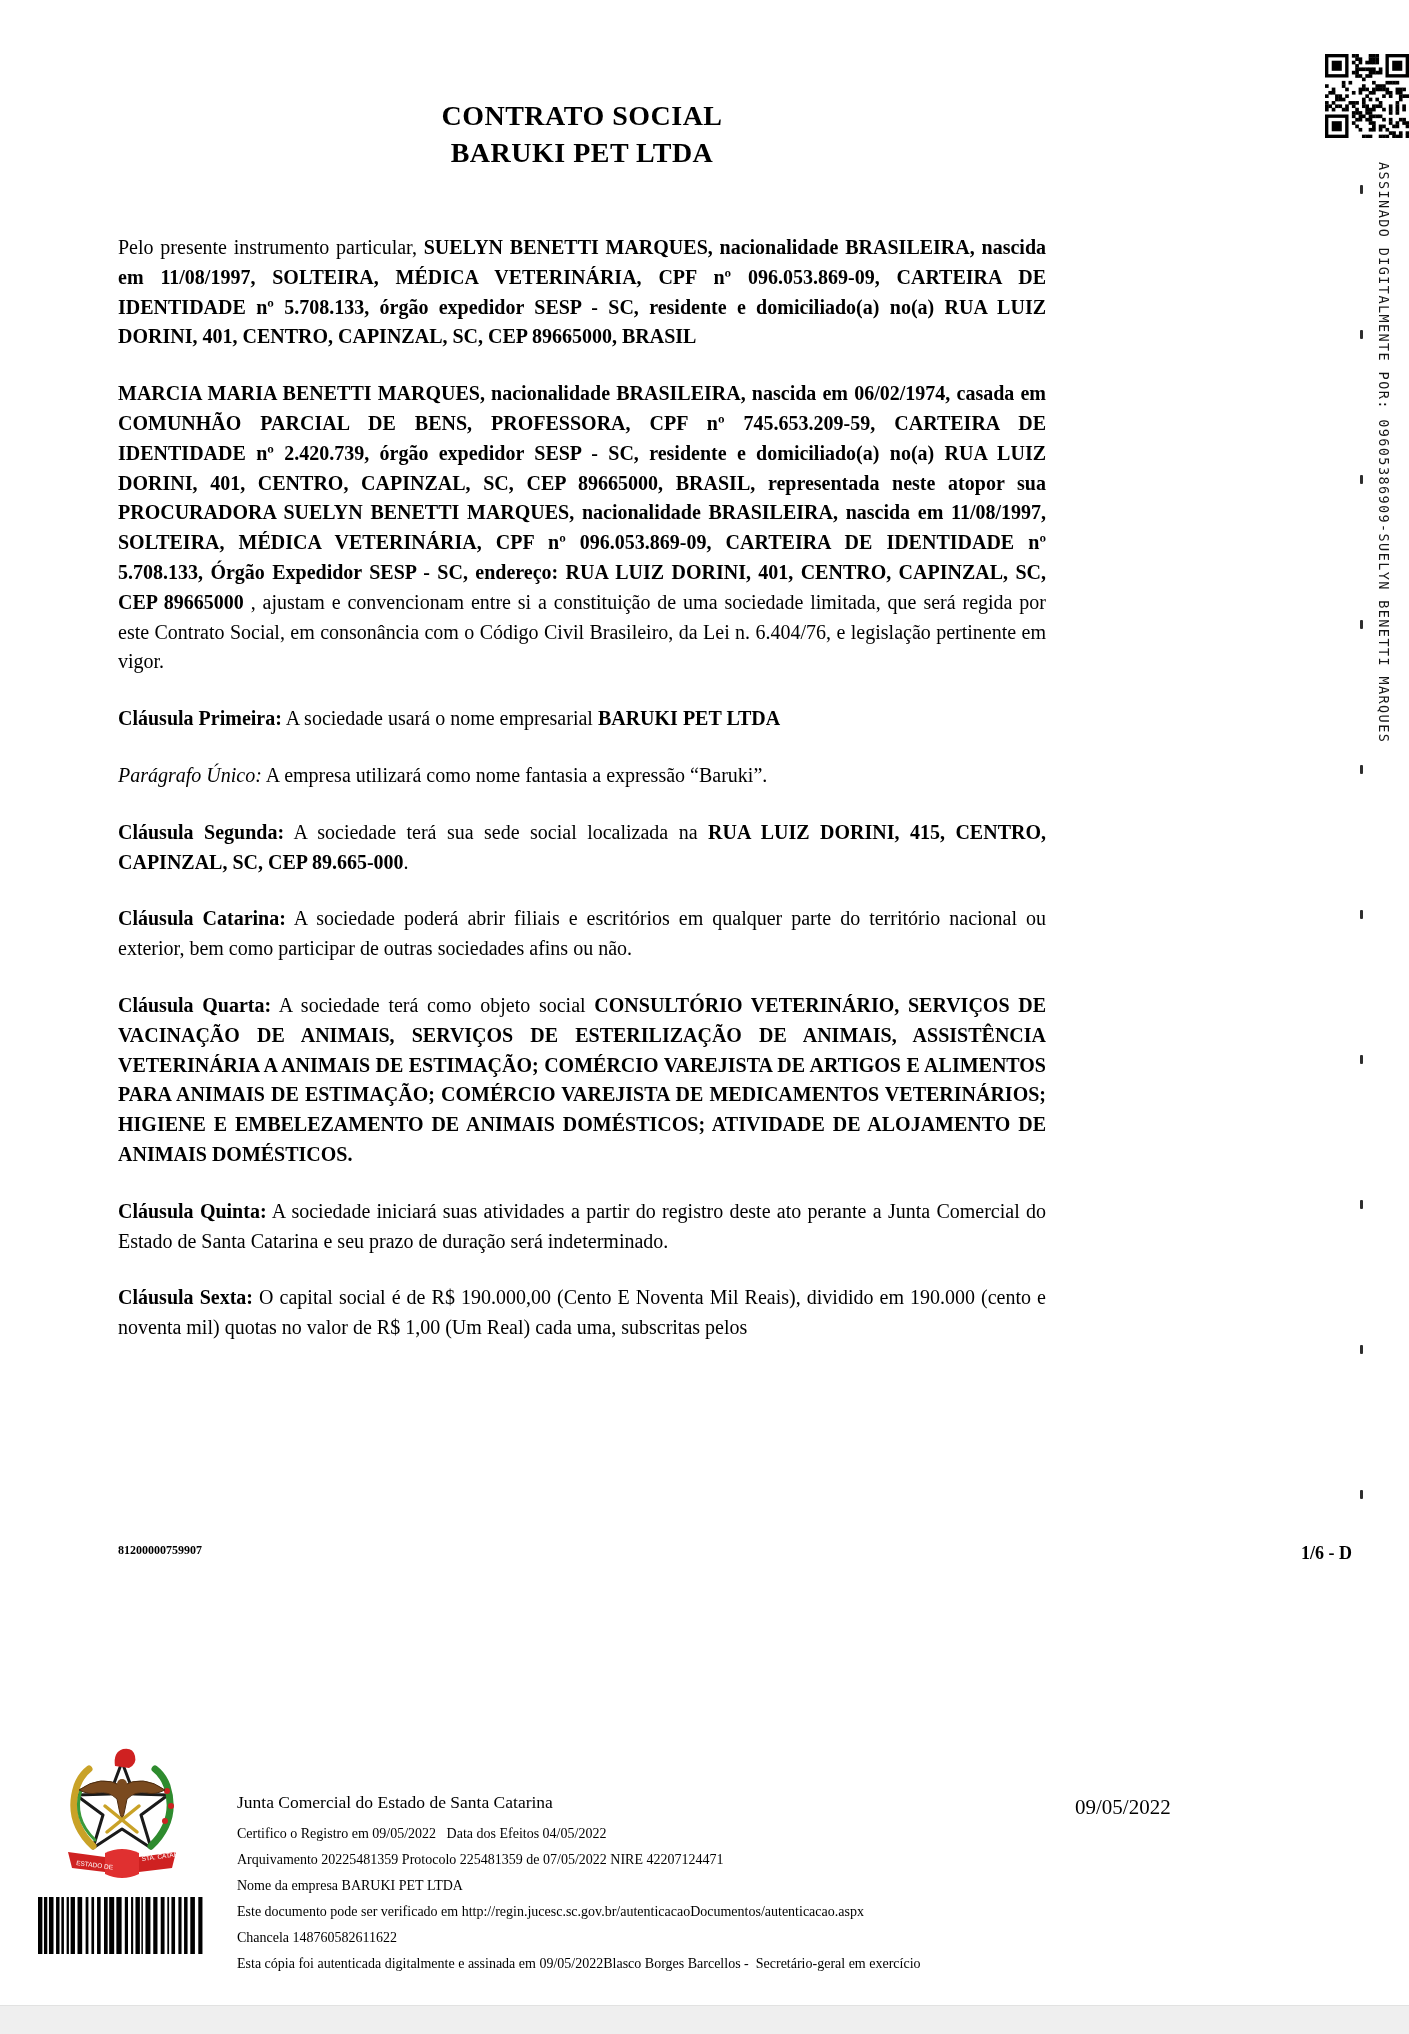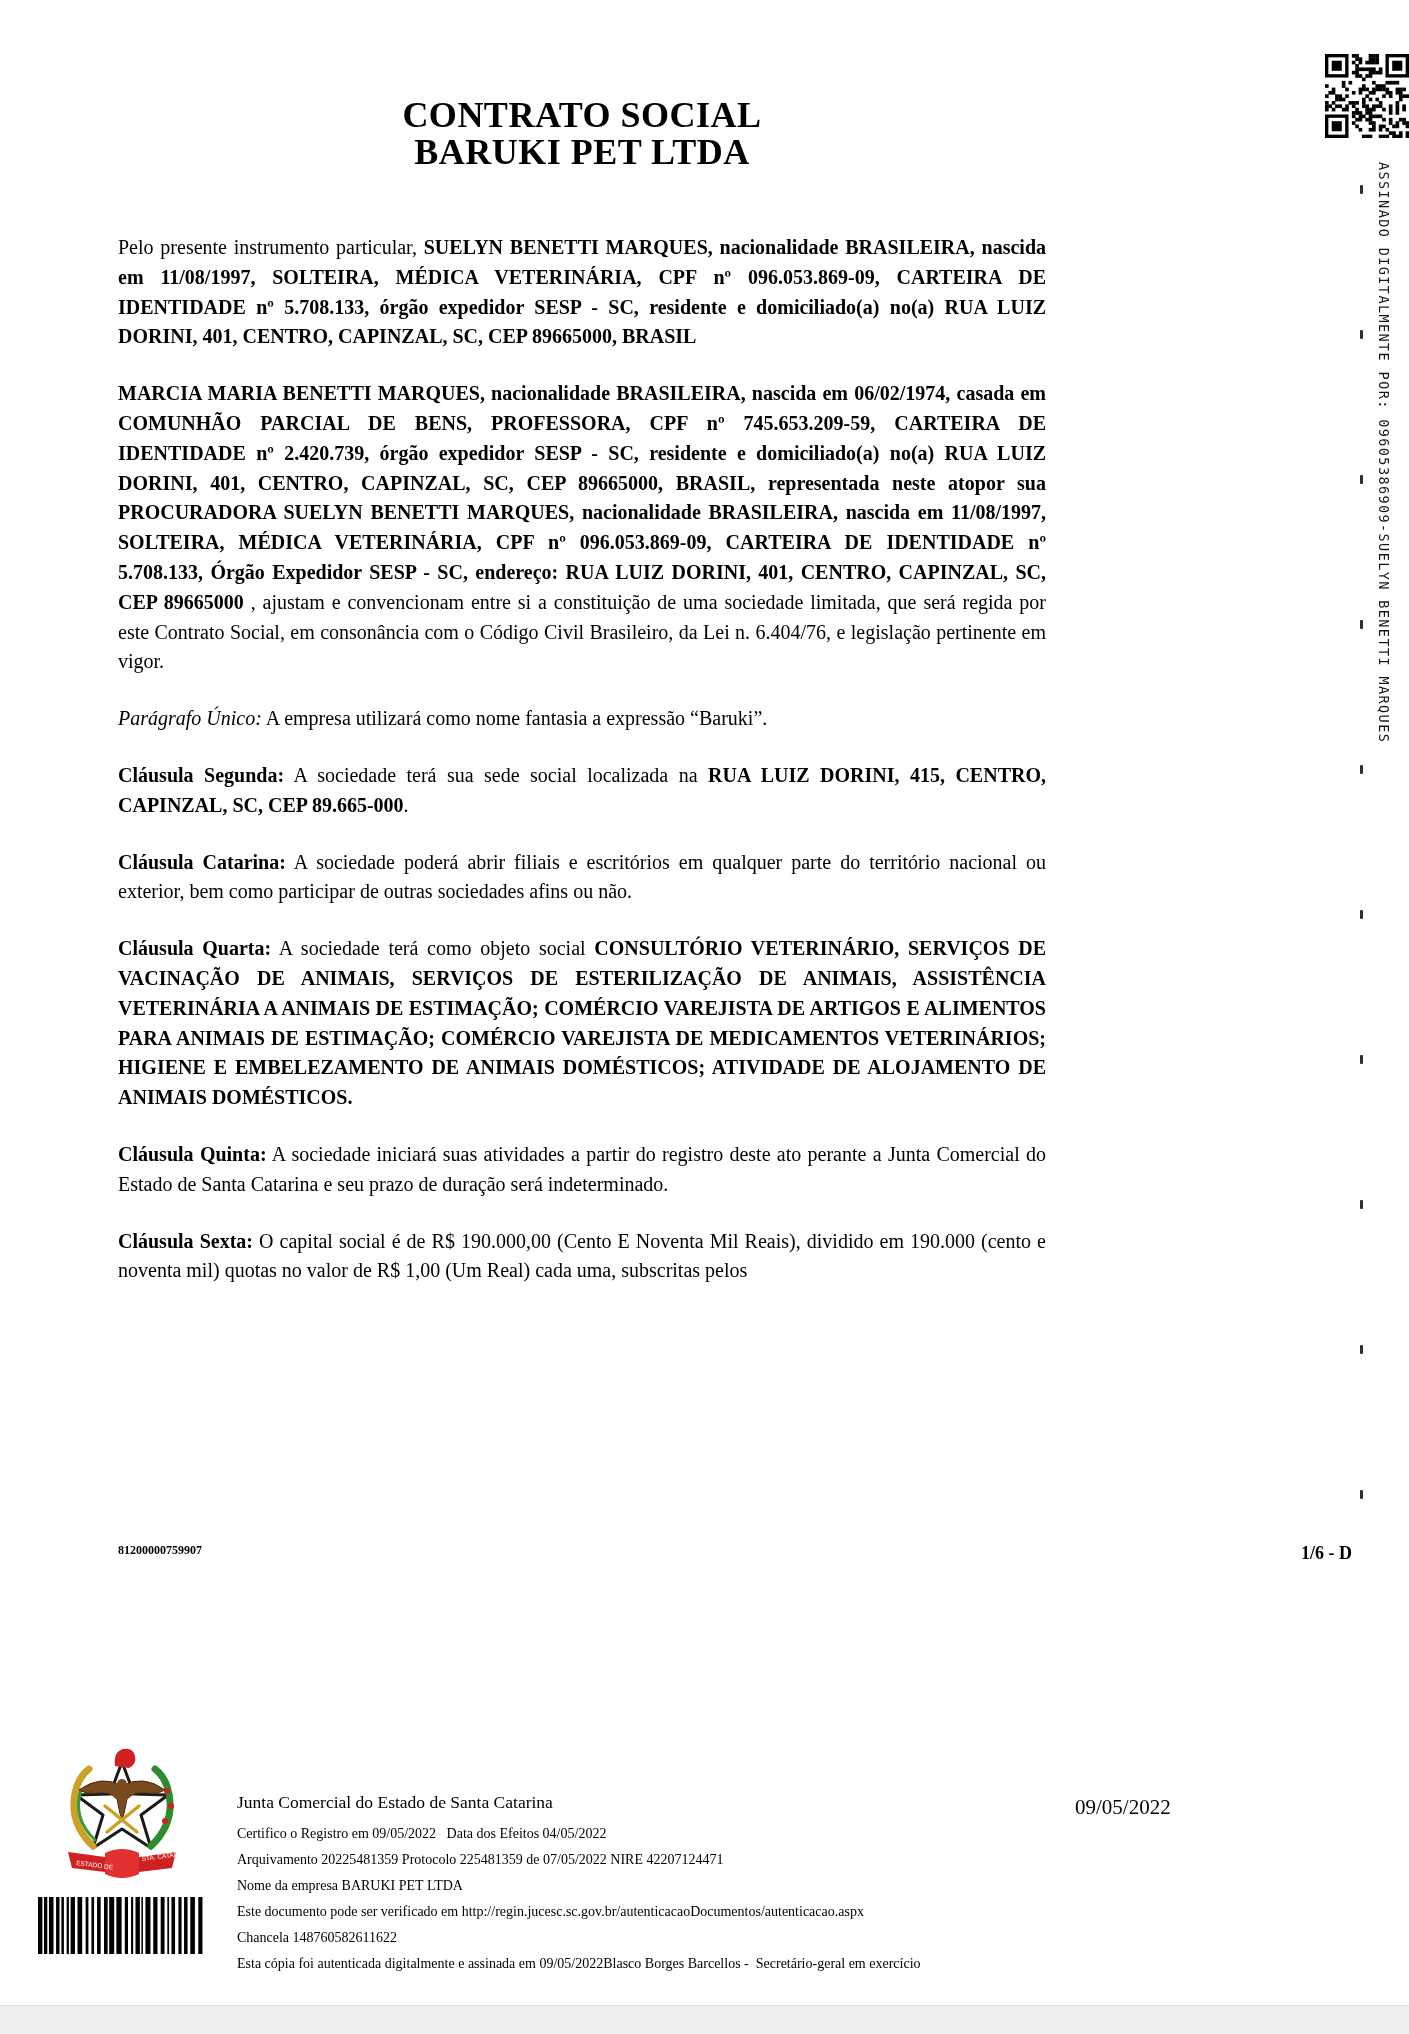--- a/index.html
+++ b/index.html
@@ -1,20 +1,20 @@
 <!DOCTYPE html>
 <html><head>
 <meta charset="utf-8">
 <style>
   html,body{margin:0;padding:0;background:#e8e8e8;}
   .page{position:relative;width:1409px;height:2034px;background:#ffffff;overflow:hidden;
         font-family:"Liberation Serif","DejaVu Serif",serif;color:#000;}
 
   .title-block{position:absolute;left:118px;top:97px;width:928px;text-align:center;
-               font-weight:bold;font-size:36px;line-height:37px;letter-spacing:.5px;}
+               font-weight:bold;font-size:28px;line-height:37px;letter-spacing:.5px;}
 
   .body-text{position:absolute;left:118px;top:233px;width:928px;
              font-size:20px;line-height:29.8px;text-align:justify;}
   .body-text p{margin:0 0 27px 0;}
   .b{font-weight:bold;}
   .i{font-style:italic;}
 
   .vtext{position:absolute;left:1376px;top:162px;writing-mode:vertical-rl;
          font-family:"DejaVu Sans Mono","Liberation Mono",monospace;
          font-size:13.5px;letter-spacing:1.4px;color:#161616;white-space:nowrap;}
@@ -247,20 +247,21 @@
     </div>
 
   <div class="title-block">
     <div>CONTRATO SOCIAL</div>
     <div>BARUKI PET LTDA</div>
   </div>
 
   <div class="body-text" id="body-paragraphs">
       <p><span>Pelo presente instrumento particular, </span><span class="b">SUELYN BENETTI MARQUES, nacionalidade BRASILEIRA, nascida em 11/08/1997, SOLTEIRA, MÉDICA VETERINÁRIA, CPF nº 096.053.869-09, CARTEIRA DE IDENTIDADE nº 5.708.133, órgão expedidor SESP - SC, residente e domiciliado(a) no(a) RUA LUIZ DORINI, 401, CENTRO, CAPINZAL, SC, CEP 89665000, BRASIL</span></p>
       <p><span class="b">MARCIA MARIA BENETTI MARQUES, nacionalidade BRASILEIRA, nascida em 06/02/1974, casada em COMUNHÃO PARCIAL DE BENS, PROFESSORA, CPF nº 745.653.209-59, CARTEIRA DE IDENTIDADE nº 2.420.739, órgão expedidor SESP - SC, residente e domiciliado(a) no(a) RUA LUIZ DORINI, 401, CENTRO, CAPINZAL, SC, CEP 89665000, BRASIL, representada neste atopor sua PROCURADORA SUELYN BENETTI MARQUES, nacionalidade BRASILEIRA, nascida em 11/08/1997, SOLTEIRA, MÉDICA VETERINÁRIA, CPF nº 096.053.869-09, CARTEIRA DE IDENTIDADE nº 5.708.133, Órgão Expedidor SESP - SC, endereço: RUA LUIZ DORINI, 401, CENTRO, CAPINZAL, SC, CEP 89665000</span><span> , ajustam e convencionam entre si a constituição de uma sociedade limitada, que será regida por este Contrato Social, em consonância com o Código Civil Brasileiro, da Lei n. 6.404/76, e legislação pertinente em vigor.</span></p>
+      <p><span class="b">Cláusula Primeira:</span><span> A sociedade usará o nome empresarial </span><span class="b">BARUKI PET LTDA</span></p>
       <p><span class="i">Parágrafo Único:</span><span> A empresa utilizará como nome fantasia a expressão “Baruki”.</span></p>
       <p><span class="b">Cláusula Segunda:</span><span> A sociedade terá sua sede social localizada na </span><span class="b">RUA LUIZ DORINI, 415, CENTRO, CAPINZAL, SC, CEP 89.665-000</span><span>.</span></p>
       <p><span class="b">Cláusula Catarina:</span><span> A sociedade poderá abrir filiais e escritórios em qualquer parte do território nacional ou exterior, bem como participar de outras sociedades afins ou não.</span></p>
       <p><span class="b">Cláusula Quarta:</span><span> A sociedade terá como objeto social </span><span class="b">CONSULTÓRIO VETERINÁRIO, SERVIÇOS DE VACINAÇÃO DE ANIMAIS, SERVIÇOS DE ESTERILIZAÇÃO DE ANIMAIS, ASSISTÊNCIA VETERINÁRIA A ANIMAIS DE ESTIMAÇÃO; COMÉRCIO VAREJISTA DE ARTIGOS E ALIMENTOS PARA ANIMAIS DE ESTIMAÇÃO; COMÉRCIO VAREJISTA DE MEDICAMENTOS VETERINÁRIOS; HIGIENE E EMBELEZAMENTO DE ANIMAIS DOMÉSTICOS; ATIVIDADE DE ALOJAMENTO DE ANIMAIS DOMÉSTICOS.</span></p>
       <p><span class="b">Cláusula Quinta:</span><span> A sociedade iniciará suas atividades a partir do registro deste ato perante a Junta Comercial do Estado de Santa Catarina e seu prazo de duração será indeterminado.</span></p>
       <p><span class="b">Cláusula Sexta:</span><span> O capital social é de R$ 190.000,00 (Cento E Noventa Mil Reais), dividido em 190.000 (cento e noventa mil) quotas no valor de R$ 1,00 (Um Real) cada uma, subscritas pelos</span></p>
     </div>
 
   <div class="doc-number">81200000759907</div>
   <div class="page-indicator">1/6 - D</div>

